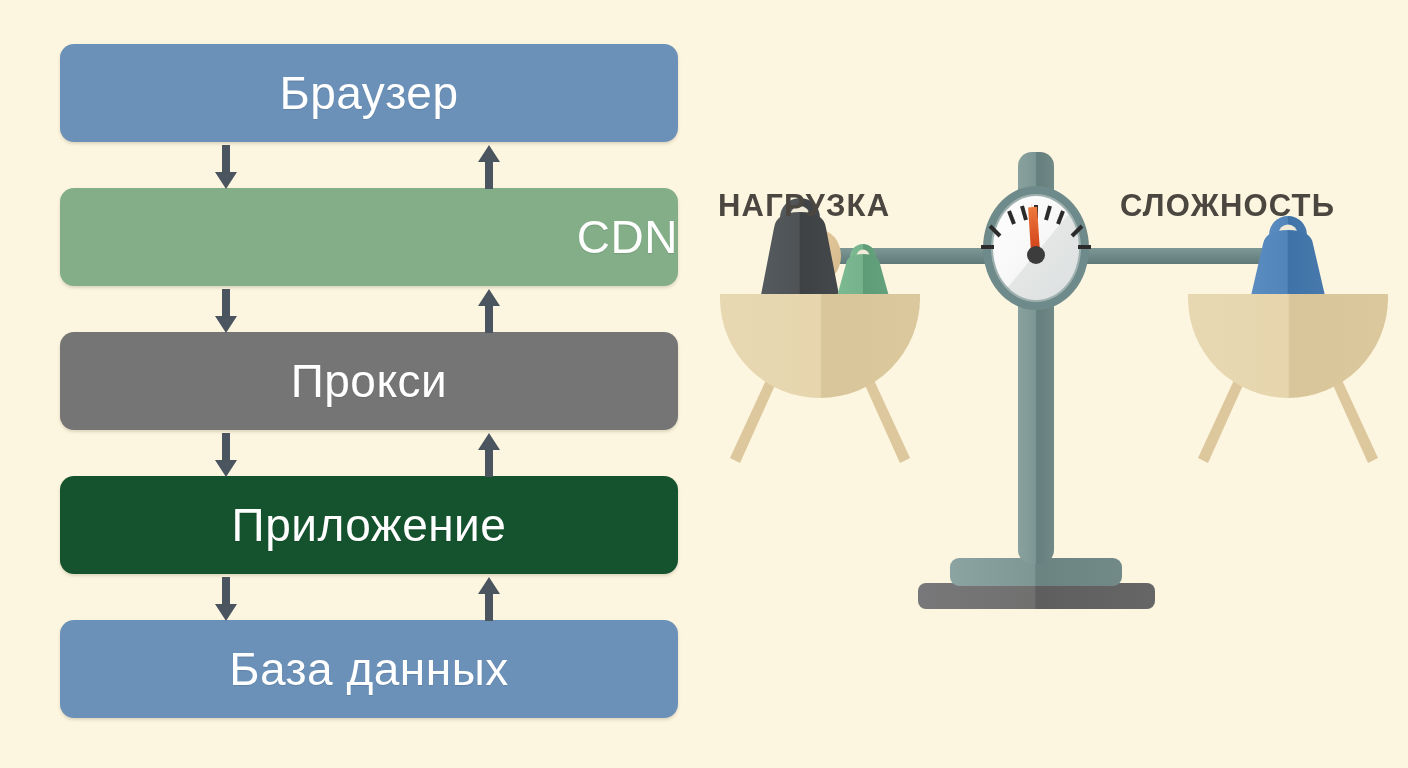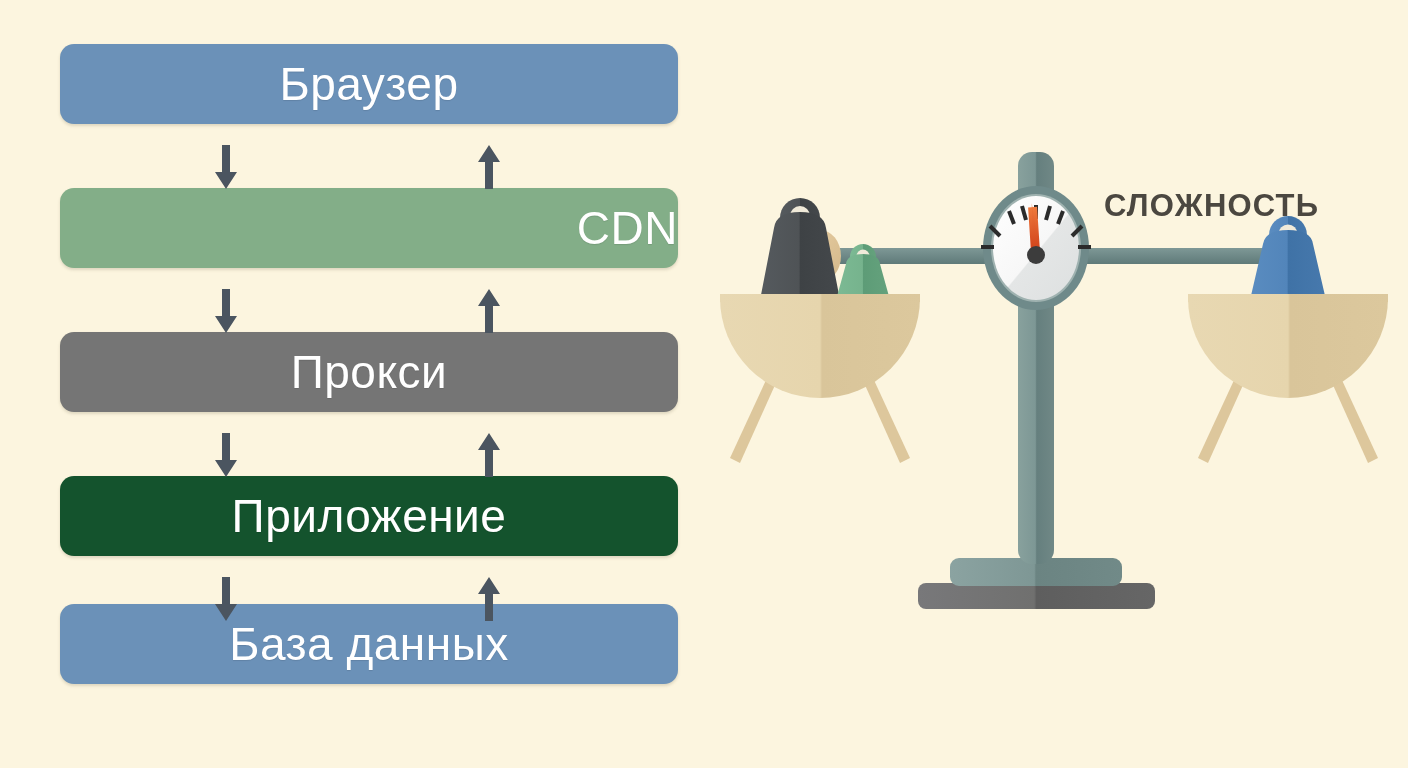--- a/index.html
+++ b/index.html
@@ -24,42 +24,42 @@
     position: absolute;
     left: 0;
     top: 0;
     width: 700px;
     height: 768px;
   }
   .node {
     position: absolute;
     left: 60px;
     width: 618px;
-    height: 80px;
+    height: 98px;
     border-radius: 14px;
     display: flex;
     align-items: center;
     justify-content: center;
     box-shadow: 0 2px 3px rgba(120,110,80,0.22);
     box-sizing: border-box;
   }
   .node-label {
     color: #ffffff;
     font-size: 46px;
     font-weight: 400;
     letter-spacing: 0.5px;
     line-height: 1;
     white-space: nowrap;
     text-shadow: 0 1px 1px rgba(0,0,0,0.10);
   }
   .node.n0 { top: 44px;  background: #6b91b8; }
   .node.n1 { top: 188px; background: #83ae88; justify-content: flex-end; }
   .node.n2 { top: 332px; background: #757575; justify-content: center; }
   .node.n3 { top: 476px; background: #14532d; }
-  .node.n4 { top: 604px; background: #6b91b8; }
+  .node.n4 { top: 620px; background: #6b91b8; }
 
   
   .arrow {
     position: absolute;
     width: 30px;
     height: 44px;
   }
   .arrow svg { display: block; width: 30px; height: 44px; }
   .arr-down-1 { left: 211px; top: 145px; }
   .arr-up-1   { left: 474px; top: 145px; }
@@ -81,21 +81,21 @@
   .scale-label {
     position: absolute;
     font-size: 31px;
     font-weight: 700;
     color: #4b4740;
     letter-spacing: 1.2px;
     white-space: nowrap;
     top: 188px;
   }
   .scale-label.left  { left: 18px; }
-  .scale-label.right { left: 404px; }
+  .scale-label.right { left: 420px; }
   #scale-svg {
     position: absolute;
     left: 0;
     top: 0;
     width: 708px;
     height: 768px;
   }
 </style>
 </head>
 <body>
@@ -298,16 +298,17 @@
           <line x1="350" y1="206" x2="346" y2="220"></line>
         </g>
 
         <path d="M336 252 L331 252 L332 207 L341 207 L340 252 Z" fill="url(#gNeedle)" transform="rotate(-5 336 252)"></path>
         <path d="M333 254 L336 203 L340 254 Z" fill="url(#gNeedle)" transform="rotate(-5 336 252)"></path>
 
         <circle cx="336" cy="255" r="9" fill="#3c3c3c"></circle>
       </g>
     </svg>
 
+    <div class="scale-label left">НАГРУЗКА</div>
     <div class="scale-label right">СЛОЖНОСТЬ</div>
   </div>
 
 </div>
 
 </body></html>

